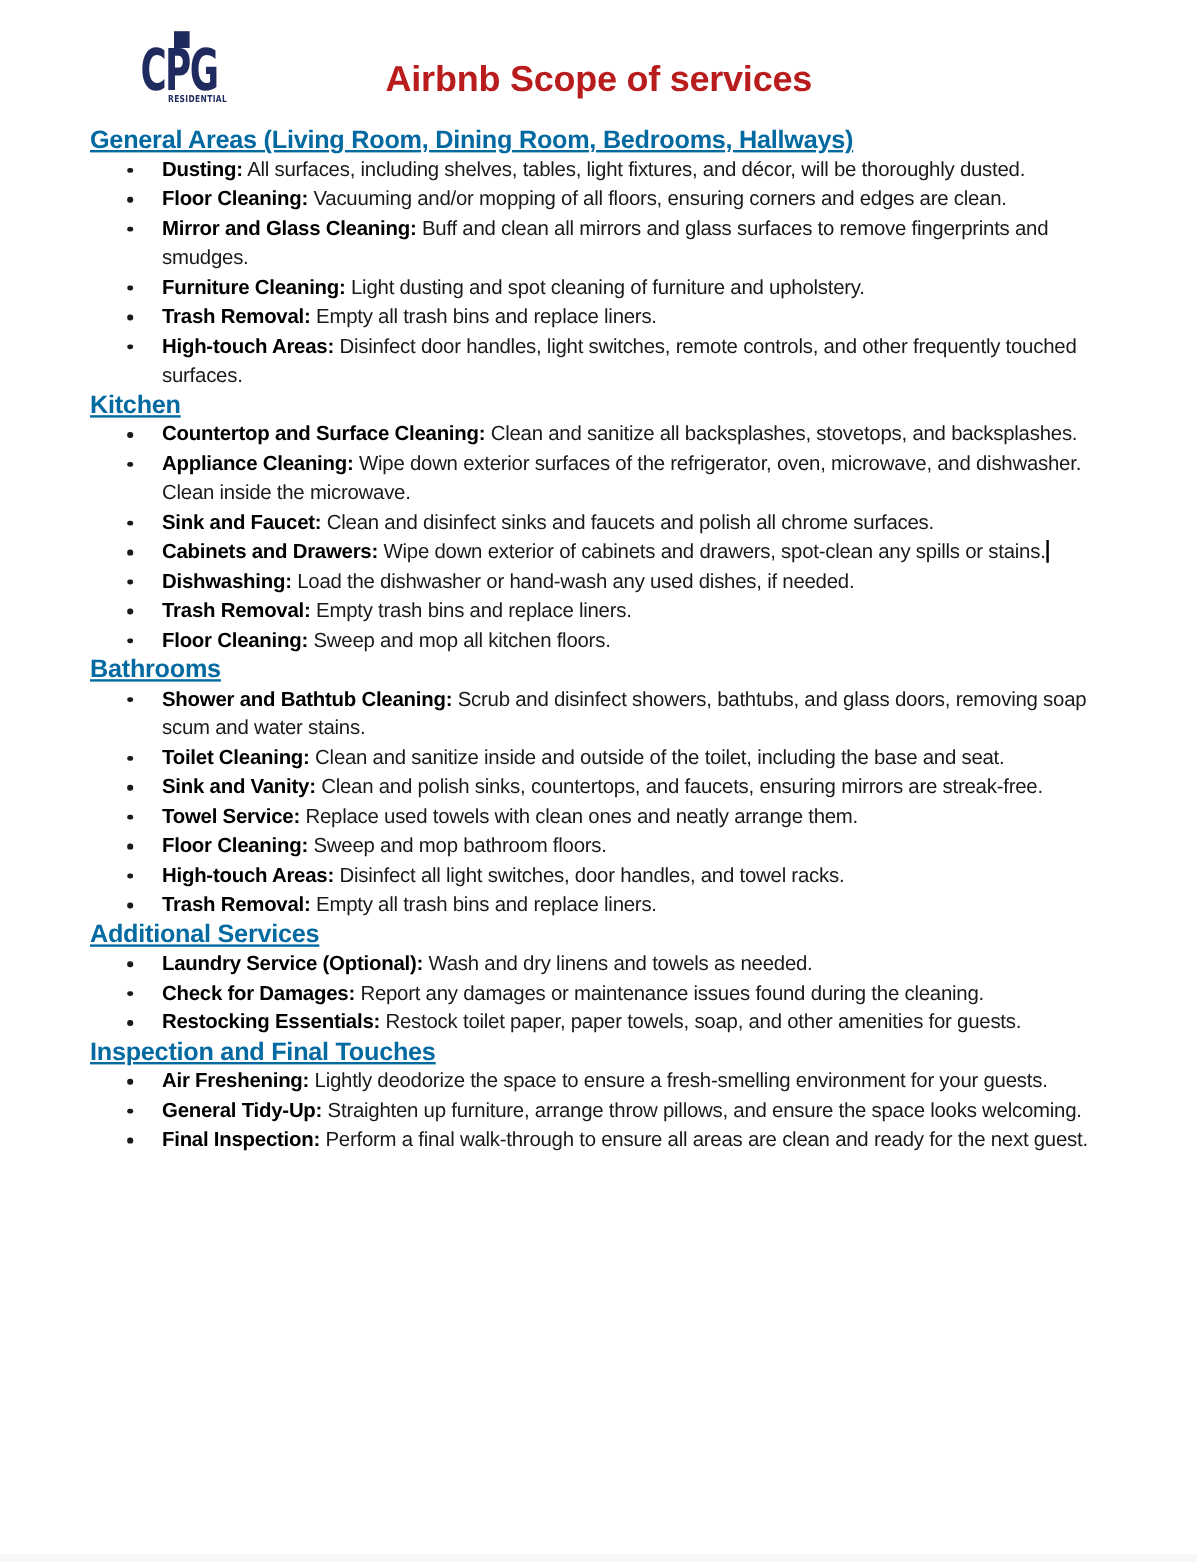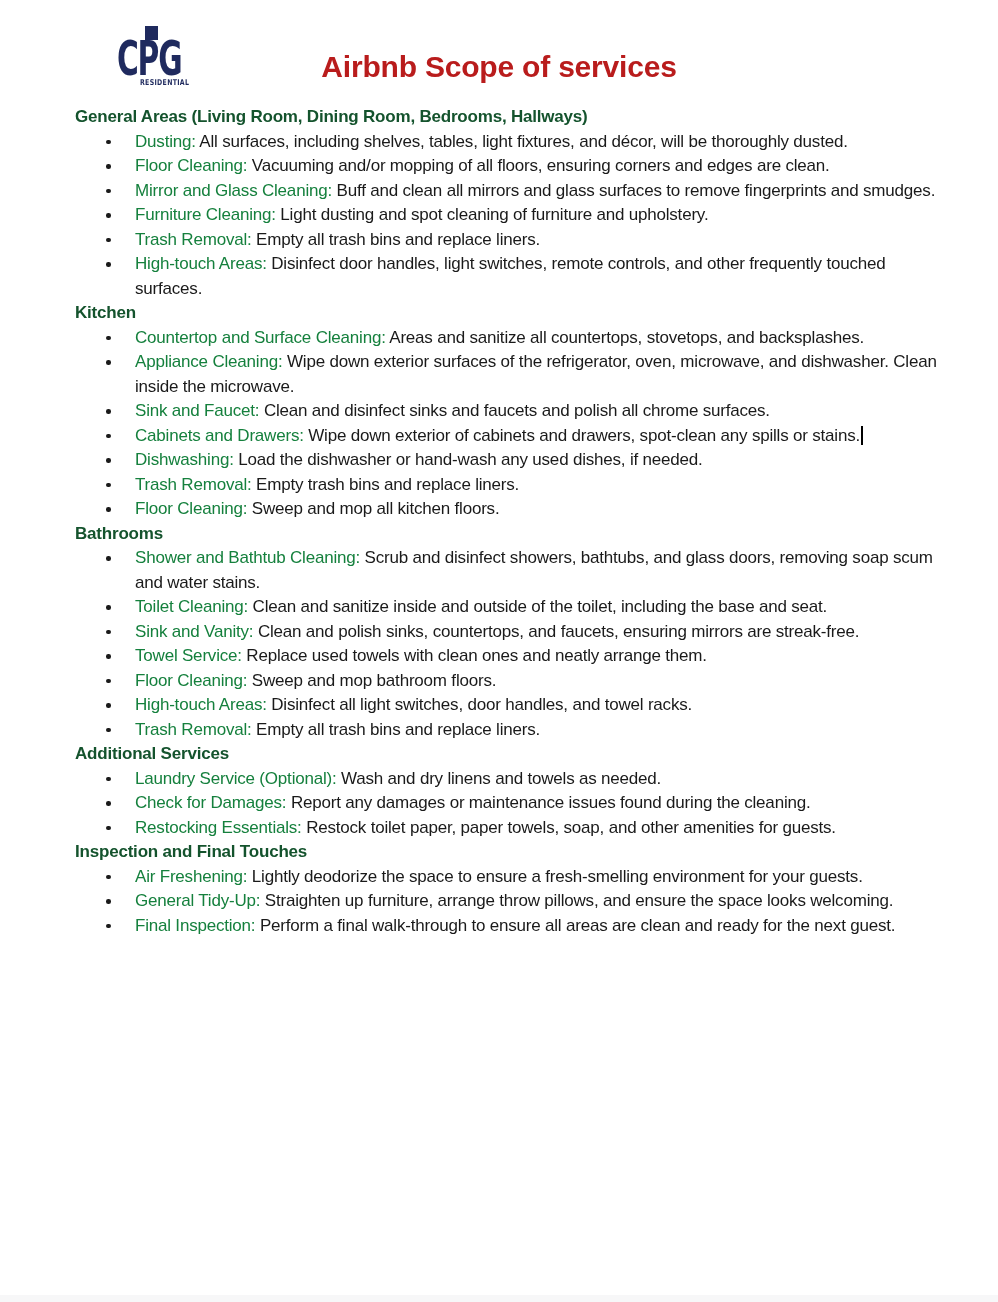--- a/index.html
+++ b/index.html
@@ -19,35 +19,35 @@
     text-align:center;
     font-size:30px;font-weight:700;color:#b91c1c;
     letter-spacing:-0.2px;
   }
   
   .content{
     position:absolute;left:75px;top:105px;width:868px;
     font-size:17px;line-height:24.5px;letter-spacing:-0.2px;
   }
   .section-heading{
-    font-weight:700;color:#14532d;
-    margin:0;padding:0;font-size:17px;line-height:24.5px;
+    font-weight:700;color:#0369a1;
+    margin:0;padding:0;font-size:21px;line-height:24.5px;text-decoration:underline;
   }
   ul.bullets{list-style:none;margin:0;padding:0;}
   ul.bullets li{
     position:relative;
     padding-left:60px;
     margin:0;
   }
   .bullet-marker{
     position:absolute;left:31px;top:10px;
     width:4.5px;height:4.5px;border-radius:50%;
     background:#1a1a1a;
   }
-  .item-label{font-weight:400;color:#15803d;}
+  .item-label{font-weight:700;color:#000000;}
   .caret{
     display:inline-block;
     width:2px;height:19px;
     background:#000;
     vertical-align:-4px;
     margin-left:1px;
     animation:blink 1.1s step-end infinite;
   }
   @keyframes blink{0%,55%{opacity:1}56%,100%{opacity:0}}
   .bottom-edge{
@@ -87,21 +87,21 @@
 
   <li><span class="bullet-marker"></span><span class="item-label">Trash Removal:</span> <span class="item-text">Empty all trash bins and replace liners.</span></li>
 
   <li><span class="bullet-marker"></span><span class="item-label">High-touch Areas:</span> <span class="item-text">Disinfect door handles, light switches, remote controls, and other frequently touched surfaces.</span></li>
 </ul>
   </div>
 
   <div class="doc-section">
     <div class="section-heading">Kitchen</div>
     <ul class="bullets">
-  <li><span class="bullet-marker"></span><span class="item-label">Countertop and Surface Cleaning:</span> <span class="item-text">Areas and sanitize all countertops, stovetops, and backsplashes.</span></li>
+  <li><span class="bullet-marker"></span><span class="item-label">Countertop and Surface Cleaning:</span> <span class="item-text">Clean and sanitize all backsplashes, stovetops, and backsplashes.</span></li>
 
   <li><span class="bullet-marker"></span><span class="item-label">Appliance Cleaning:</span> <span class="item-text">Wipe down exterior surfaces of the refrigerator, oven, microwave, and dishwasher. Clean inside the microwave.</span></li>
 
   <li><span class="bullet-marker"></span><span class="item-label">Sink and Faucet:</span> <span class="item-text">Clean and disinfect sinks and faucets and polish all chrome surfaces.</span></li>
 
   <li><span class="bullet-marker"></span><span class="item-label">Cabinets and Drawers:</span> <span class="item-text">Wipe down exterior of cabinets and drawers, spot-clean any spills or stains.</span><span class="caret"></span></li>
 
   <li><span class="bullet-marker"></span><span class="item-label">Dishwashing:</span> <span class="item-text">Load the dishwasher or hand-wash any used dishes, if needed.</span></li>
 
   <li><span class="bullet-marker"></span><span class="item-label">Trash Removal:</span> <span class="item-text">Empty trash bins and replace liners.</span></li>

